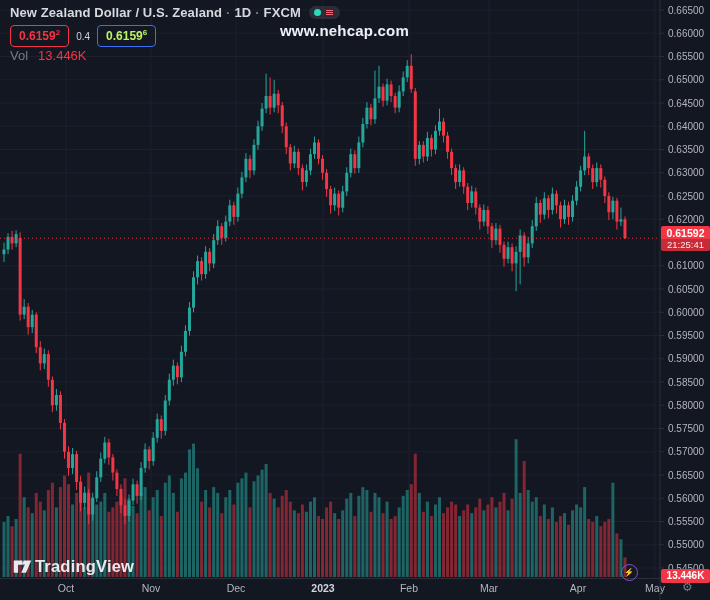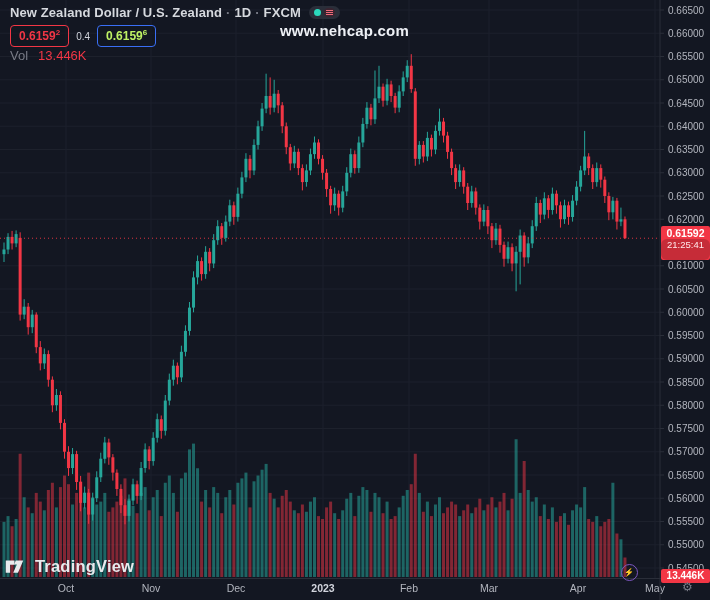--- a/index.html
+++ b/index.html
@@ -24,24 +24,24 @@
   .buy{border:1px solid #3a6ff5;color:#bef264;}
   .spread{color:#d1d4dc;font-size:10px;margin:0 7px;font-weight:400;}
   .vol-row{left:10px;top:48px;font-size:13px;}
   .vol-lbl{color:#787b86;}
   .vol-val{color:#f23645;margin-left:10px;}
   .watermark{position:absolute;left:280px;top:22px;z-index:4;color:#eef1f6;font-size:15px;
              font-weight:600;letter-spacing:.2px;}
   .price-tag{position:absolute;left:661px;width:49px;z-index:6;border-radius:2px;overflow:hidden;
              background:#f23645;color:#fff;text-align:center;}
   .price-tag .p{font-size:10.5px;font-weight:600;padding:1px 0 0 0;line-height:12px;}
-  .price-tag .cd{font-size:9.5px;line-height:11px;padding-bottom:10px;background:rgba(0,0,0,.18);color:#ffe9eb;border-radius:6px;}
+  .price-tag .cd{font-size:9.5px;line-height:11px;padding-bottom:1px;background:rgba(0,0,0,.18);color:#ffe9eb;}
   .volume-tag{position:absolute;left:661px;top:569px;width:49px;z-index:6;background:#f23645;border-radius:2px;
               color:#fff;font-size:10px;font-weight:600;text-align:center;line-height:14px;}
-  .tv-logo{position:absolute;left:4px;top:556px;z-index:5;display:flex;align-items:center;gap:10px;}
+  .tv-logo{position:absolute;left:12px;top:556px;z-index:5;display:flex;align-items:center;gap:2px;}
   .tv-logo .wordmark{color:#e8eaed;font-size:16.5px;font-weight:700;letter-spacing:.2px;}
   .bolt{position:absolute;left:621px;top:564px;width:15px;height:15px;z-index:6;border:1.4px solid #7e57c2;
         border-radius:50%;display:flex;align-items:center;justify-content:center;color:#9b6ef3;font-size:8px;}
   .gear{position:absolute;left:682px;top:581px;z-index:6;color:#787b86;font-size:12px;line-height:12px;}
 </style>
 </head>
 <body>
 
 <div class="app">
 

